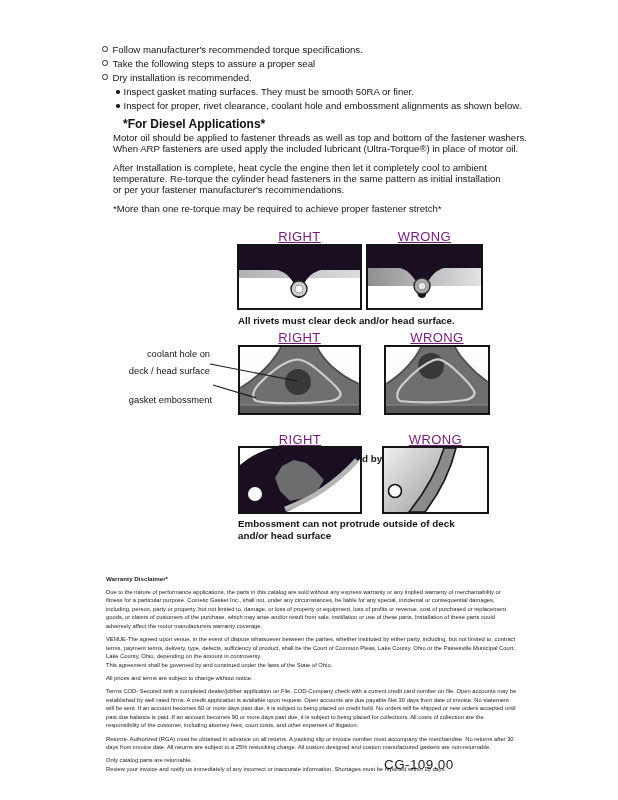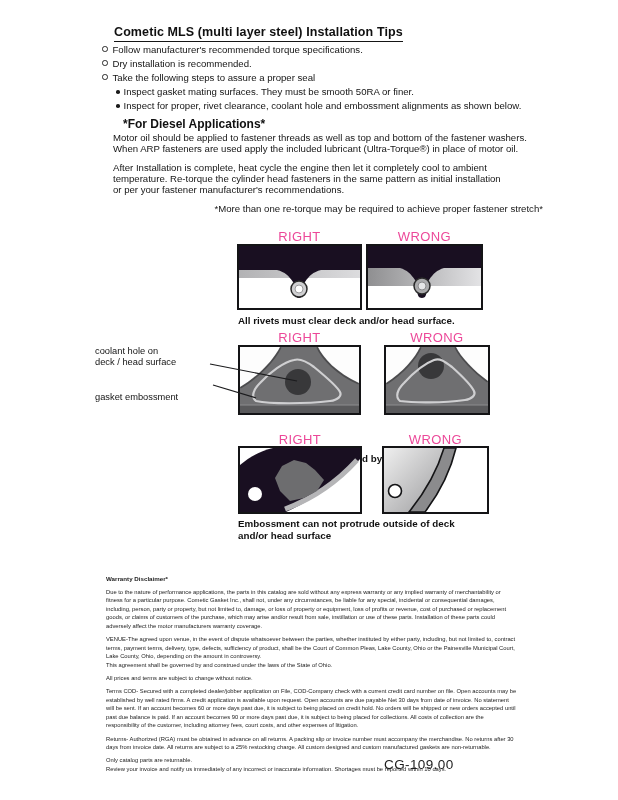--- a/index.html
+++ b/index.html
@@ -13,54 +13,53 @@
   .tip-row{white-space:nowrap;}
   .tip-row.sub{margin-left:14px;}
   .marker-o{display:inline-block;width:3.5px;height:3.5px;border:1px solid #2a2a2a;border-radius:50%;
             margin-right:5px;position:relative;top:-1.5px;}
   .marker-dot{display:inline-block;width:3.5px;height:3.5px;background:#1b1b1b;border-radius:50%;
             margin-right:4px;position:relative;top:-1.5px;}
   
   .diesel-h{left:123px;top:117px;font-size:12px;font-weight:bold;color:#101010;}
   .dpara{left:113px;font-size:9.6px;line-height:10.8px;white-space:pre-line;color:#161616;width:430px;}
   
-  .rw-label{font-size:13px;color:#ec4899;text-align:center;letter-spacing:.4px;}
+  .rw-label{font-size:13px;color:#701a75;text-align:center;letter-spacing:.4px;text-decoration:underline;}
   .caption{font-size:9.8px;font-weight:bold;color:#121212;white-space:pre-line;line-height:11.5px;}
-  .callout{font-size:9.3px;line-height:11px;color:#141414;white-space:pre-line;}
+  .callout{font-size:9.3px;line-height:17px;color:#141414;text-align:right;white-space:pre-line;}
   
   .dbox{border:2px solid #141416;background:#fff;box-sizing:content-box;}
   .dbox svg{display:block;}
   
   .legal{left:106px;top:575px;width:412px;font-size:5.8px;line-height:8.6px;color:#1c1c1c;}
   .legal .lh{font-weight:bold;font-size:6.2px;margin:0 0 4px 0;}
   .legal p{margin:0 0 4.5px 0;white-space:pre-line;}
   .pagenum{left:384px;top:757px;font-size:13.5px;color:#1c1c1c;letter-spacing:.4px;}
 </style>
 </head>
 <body>
 
 <div class="page">
 
-  <div class="abs title">Cometic MLS (multi layer steel) Installation Tips</div>
 
   <div class="abs tips">
     <div class="tip-row"><span class="marker-o"></span><span>Follow manufacturer's recommended torque specifications.</span></div>
+    <div class="tip-row"><span class="marker-o"></span><span>Take the following steps to assure a proper seal</span></div>
     <div class="tip-row"><span class="marker-o"></span><span>Dry installation is recommended.</span></div>
-    <div class="tip-row"><span class="marker-o"></span><span>Take the following steps to assure a proper seal</span></div>
     <div class="tip-row sub"><span class="marker-dot"></span><span>Inspect gasket mating surfaces.  They must be smooth 50RA or finer.</span></div>
     <div class="tip-row sub"><span class="marker-dot"></span><span>Inspect for proper, rivet clearance, coolant hole and embossment alignments as shown below.</span></div>
   </div>
 
   <div class="abs diesel-h">*For Diesel Applications*</div>
   <div class="abs dpara" style="top:133px;">Motor oil should be applied to fastener threads as well as top and bottom of the fastener washers.
 When ARP fasteners are used apply the included lubricant (Ultra-Torque®) in place of motor oil.</div>
   <div class="abs dpara" style="top:163px;">After Installation is complete, heat cycle the engine then let it completely cool to ambient
 temperature. Re-torque the cylinder head fasteners in the same pattern as initial installation
 or per your fastener manufacturer's recommendations.</div>
-  <div class="abs dpara" style="top:204px;text-align:right;">*More than one re-torque may be required to achieve proper fastener stretch*</div>
+  <div class="abs dpara" style="top:204px;">*More than one re-torque may be required to achieve proper fastener stretch*</div>
 
   <div class="abs rw-label" style="left:237px;top:229px;width:125px;">RIGHT</div>
   <div class="abs rw-label" style="left:366px;top:229px;width:117px;">WRONG</div>
 
   <div class="abs dbox" style="left:237px;top:244px;width:121px;height:62px;">
     <svg width="121" height="62" viewBox="0 0 121 62">
       <defs>
         <linearGradient id="grad-deck-r" x1="0" y1="0" x2="1" y2="0">
           <stop offset="0" stop-color="#b2b2b4"></stop>
             <stop offset="1" stop-color="#dcdcde"></stop>

